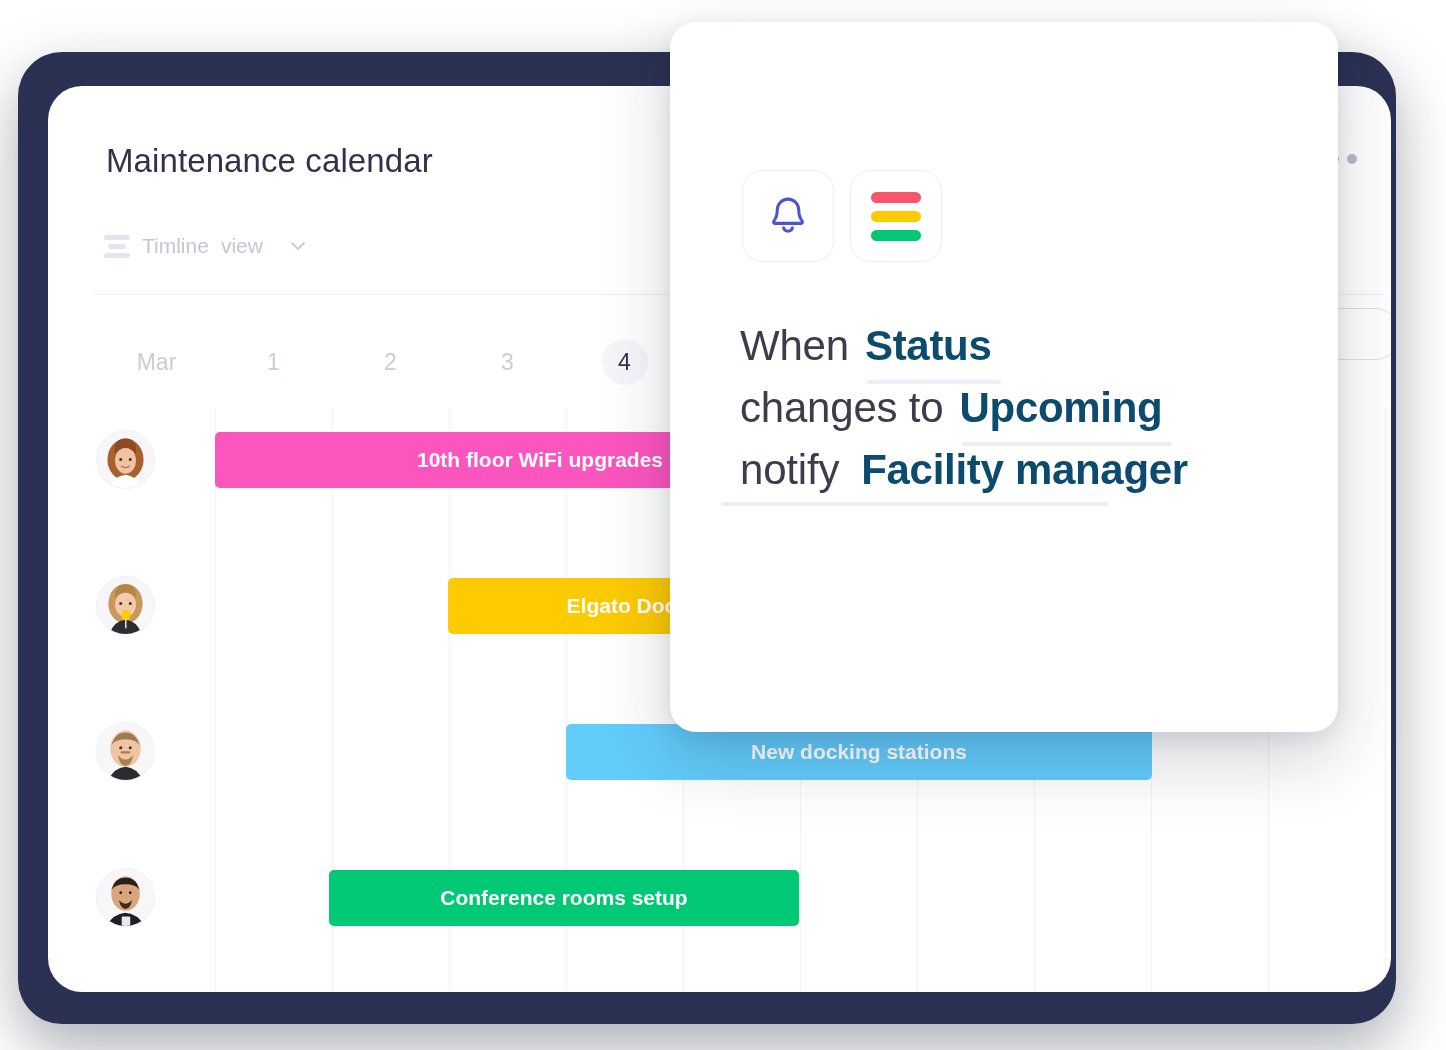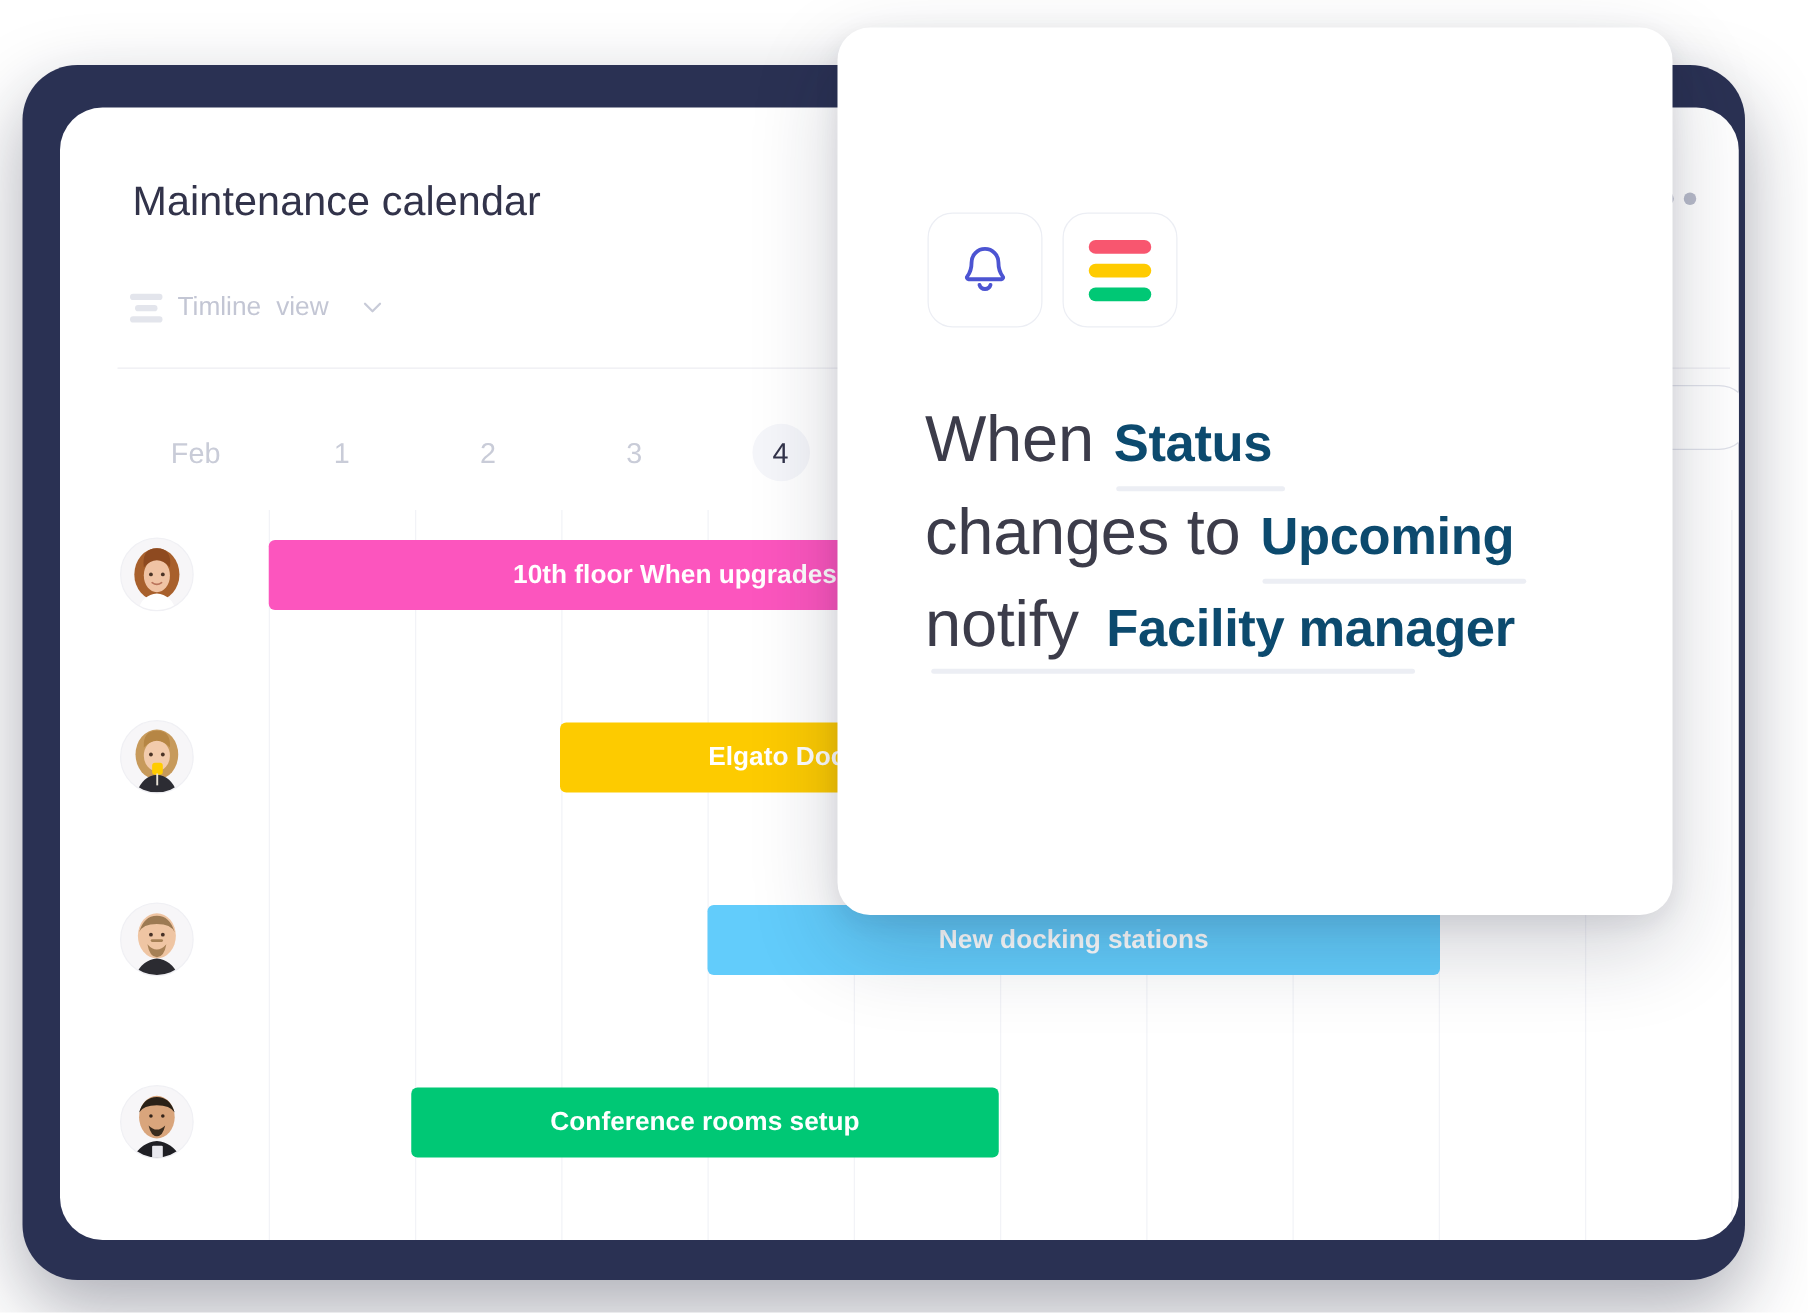--- a/index.html
+++ b/index.html
@@ -245,21 +245,21 @@
     top: 300px;
     width: 560px;
   }
   .sent-line {
     display: flex;
     align-items: baseline;
     margin-bottom: 14px;
     white-space: nowrap;
   }
   .sent-plain {
-    font-size: 52px;
+    font-size: 42px;
     font-weight: 300;
     color: #3c3c4a;
     letter-spacing: -0.2px;
   }
   .chip {
     position: relative;
     font-size: 42px;
     font-weight: 700;
     color: #0c4a6e;
     margin-left: 16px;
@@ -310,21 +310,21 @@
           <span></span>
       </div>
 
       <div id="search-pill"></div>
 
       <div id="header-rule"></div>
     </div>
 
     <div id="date-row">
       <div class="date-cell" style="left:50px">
-          <span>Feb</span>
+          <span>Mar</span>
         </div>
       <div class="date-cell" style="left:167px">
           <span>1</span>
         </div>
       <div class="date-cell" style="left:284px">
           <span>2</span>
         </div>
       <div class="date-cell" style="left:401px">
           <span>3</span>
         </div>
@@ -393,21 +393,21 @@
         <path d="M15 22 q4 -13 15 -13 q11 0 15 13 q-4 -6 -15 -6 q-11 0 -15 6z" fill="#2a2117"></path>
         <circle cx="25" cy="25" r="1.5" fill="#34241a"></circle>
         <circle cx="35" cy="25" r="1.5" fill="#34241a"></circle>
         <path d="M23 33 q7 7 14 0 q-2 9 -7 9 q-5 0 -7 -9z" fill="#3a2c1e"></path>
         <path d="M10 60 q7 -13 20 -14 q13 1 20 14z" fill="#1f1f24"></path>
         <rect x="26" y="50" width="9" height="10" rx="1" fill="#e8e8ee"></rect>
       </svg>
     </div>
 
     <div class="task-bar pink" style="left:167px; top:346px; width:650px;">
-      <span>10th floor When upgrades</span>
+      <span>10th floor WiFi upgrades</span>
     </div>
 
     <div class="task-bar yellow" style="left:400px; top:492px; width:390px;">
       <span>Elgato Docking</span>
     </div>
 
     <div class="task-bar blue" style="left:518px; top:638px; width:586px;text-align:center;">
       <span>New docking stations</span>
     </div>
 

